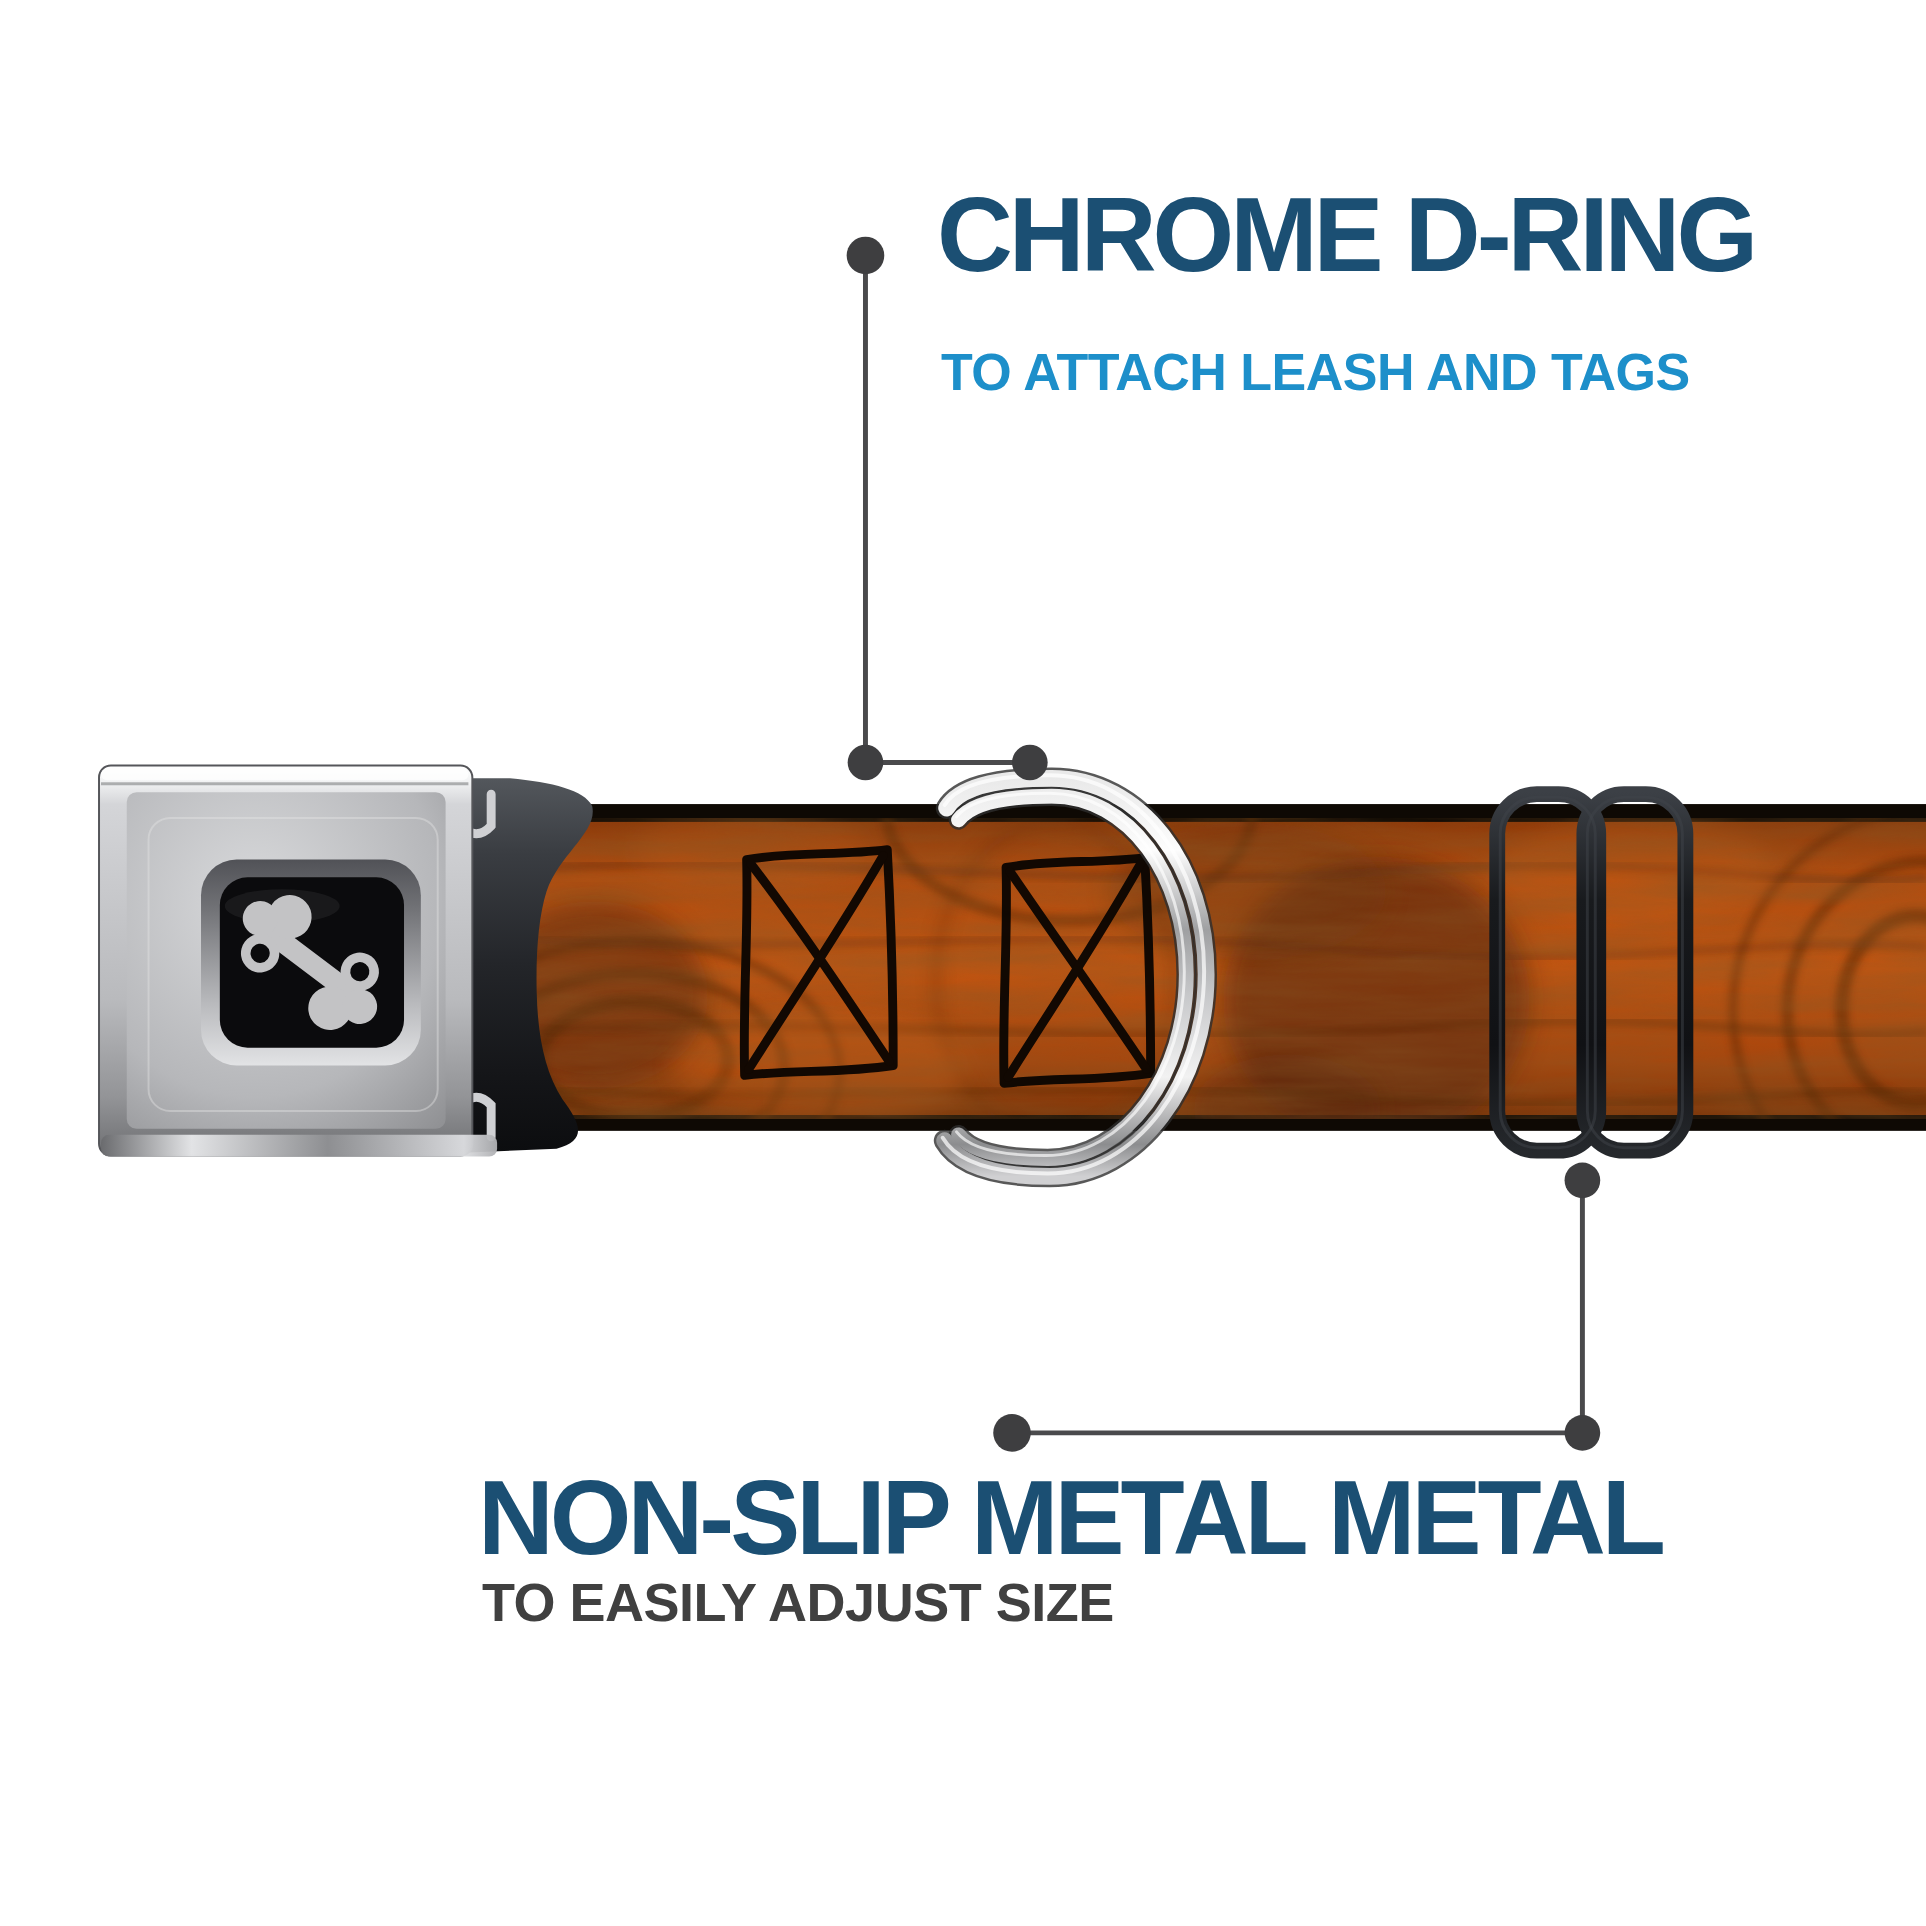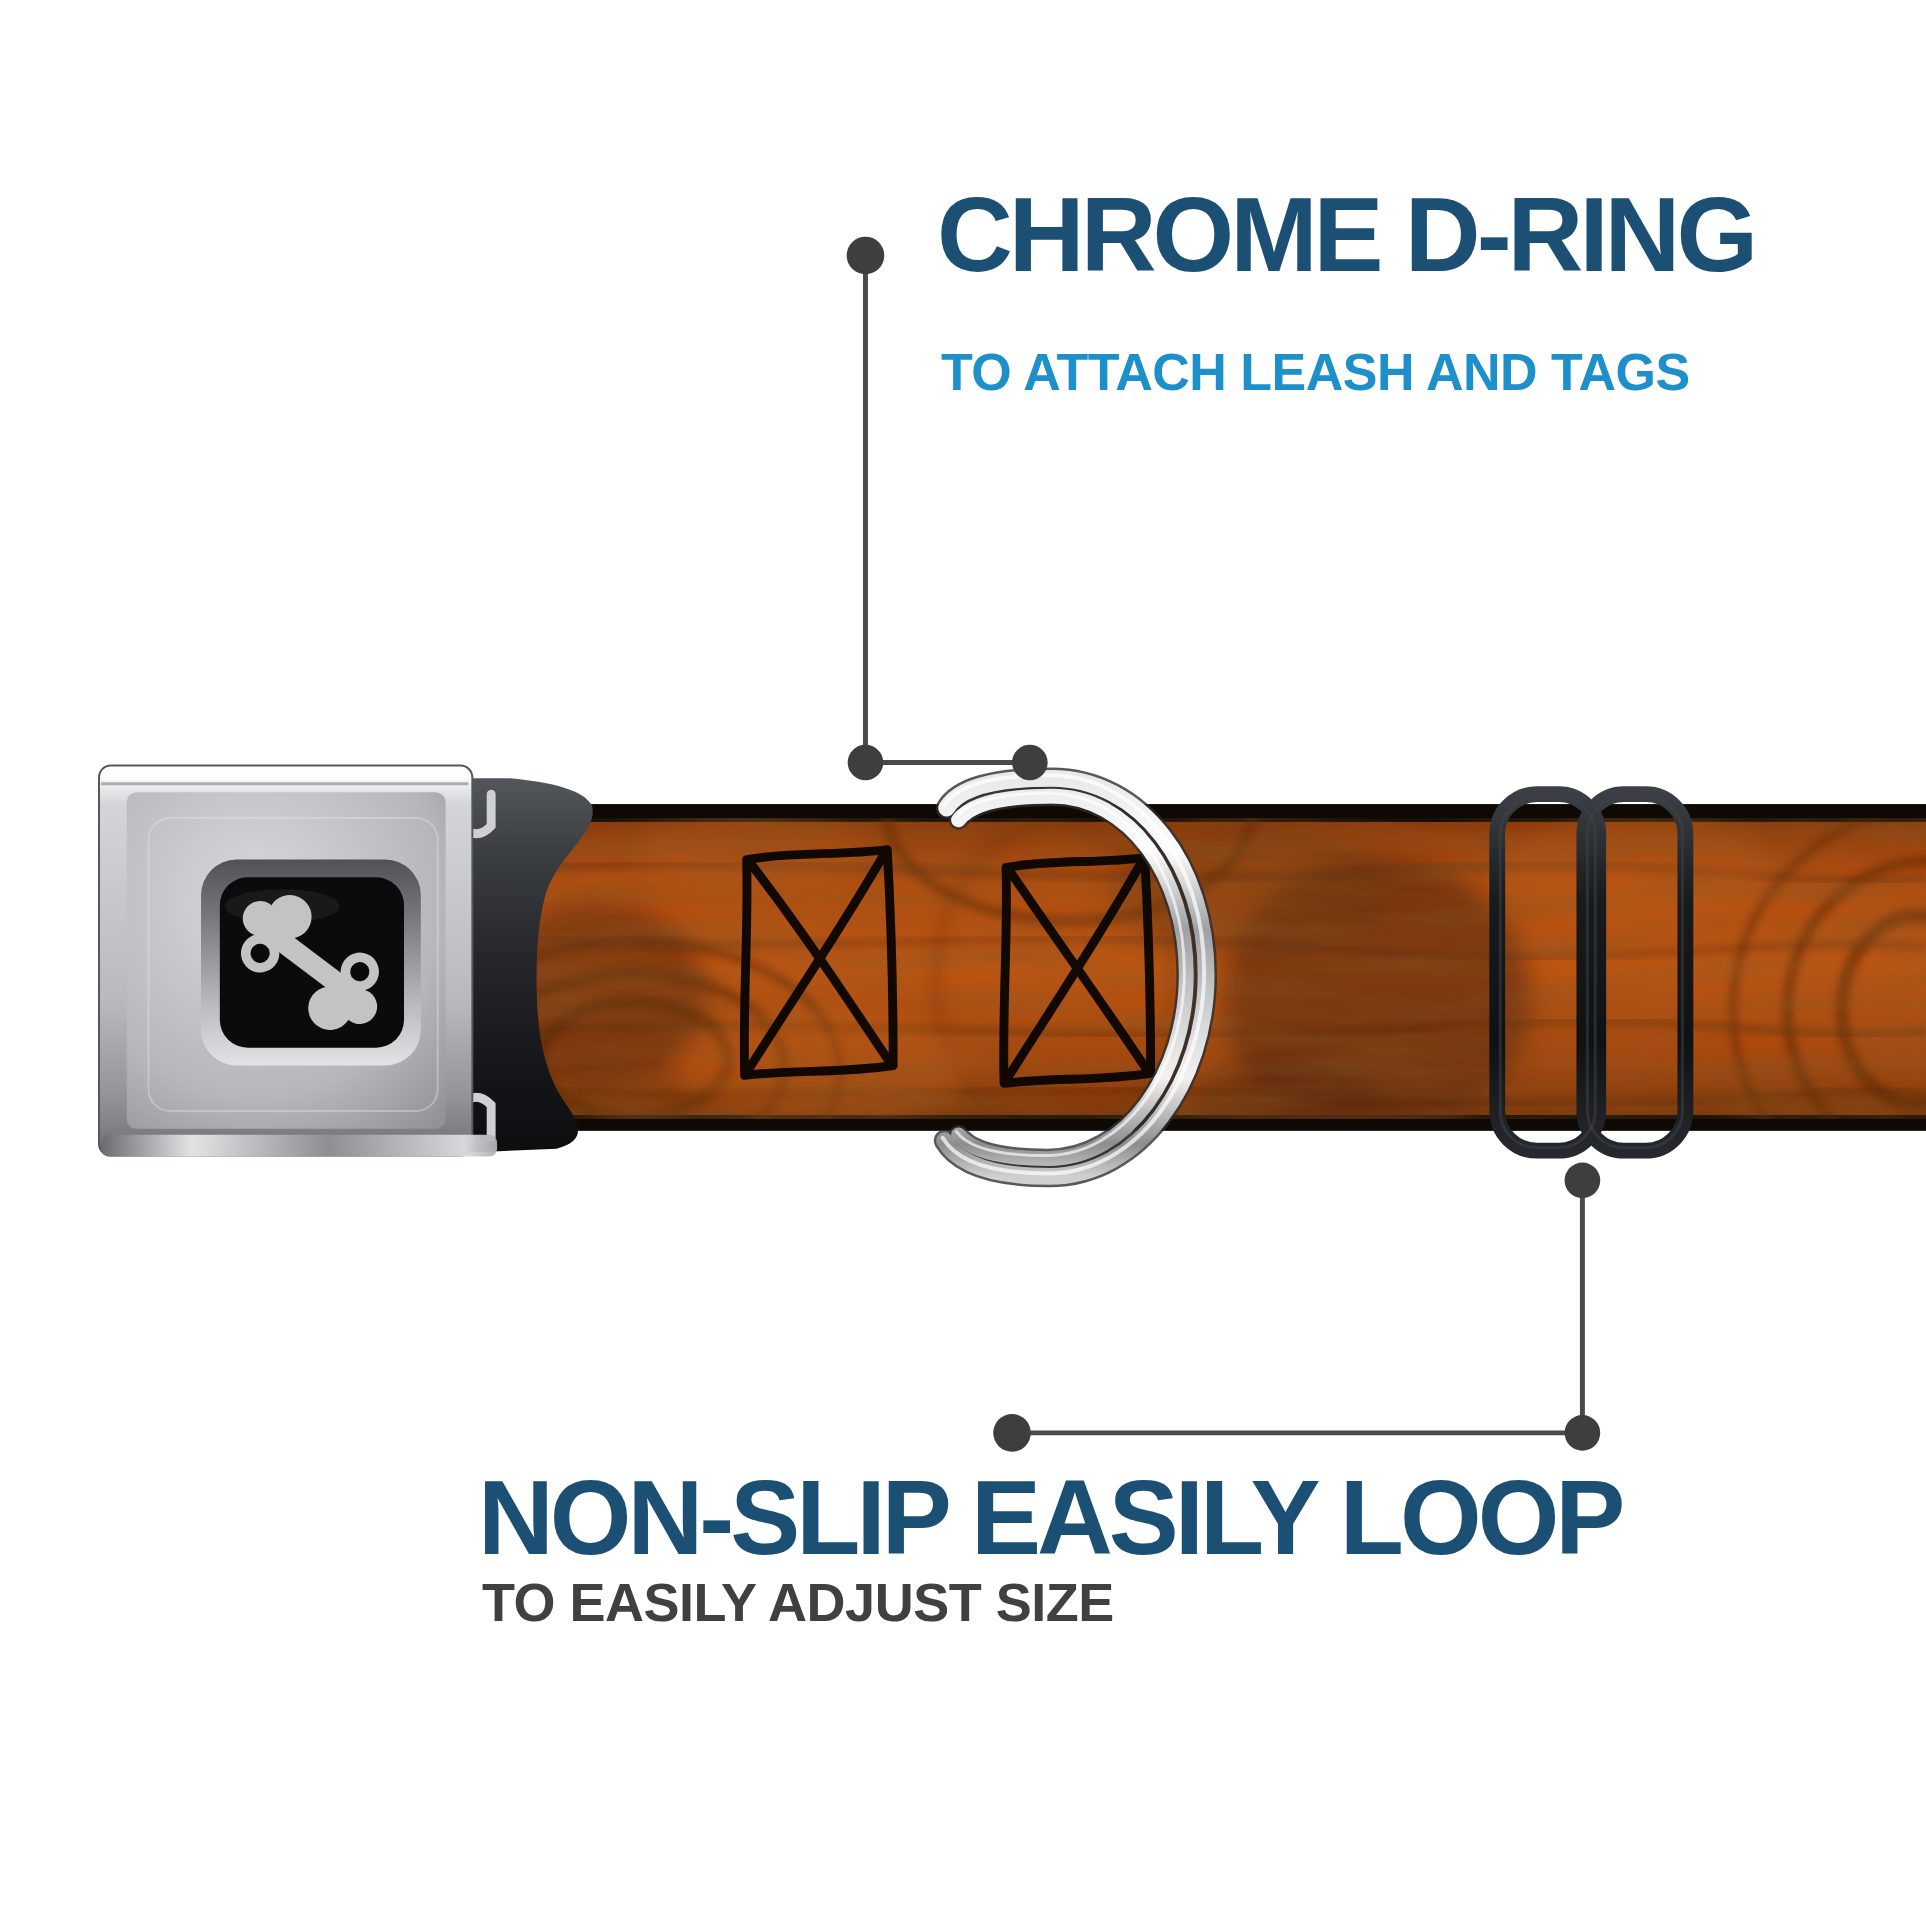--- a/index.html
+++ b/index.html
@@ -204,17 +204,17 @@
     <line x1="1598" y1="1192" x2="1598" y2="1447" stroke-width="5" stroke="#4a4a4c"></line>
     <line x1="1598" y1="1447" x2="1022" y2="1447" stroke-width="5" stroke="#4a4a4c"></line>
     <circle cx="1598" cy="1192" r="18" fill="#3e3e40"></circle>
     <circle cx="1598" cy="1447" r="18" fill="#3e3e40"></circle>
     <circle cx="1022" cy="1447" r="19" fill="#3e3e40"></circle>
   </g>
 </svg>
 
 <div id="top-title" class="title" style="color: rgb(27, 79, 115);">CHROME D-RING</div>
 <div id="top-subtitle" class="subtitle" style="color: rgb(29, 143, 202);">TO ATTACH LEASH AND TAGS</div>
-<div id="bottom-title" class="title" style="color: rgb(27, 79, 115);">NON-SLIP EASILY LOOP</div>
+<div id="bottom-title" class="title" style="color: rgb(27, 79, 115);">NON-SLIP METAL METAL</div>
 <div id="bottom-subtitle" class="subtitle" style="color: #404040;">TO EASILY ADJUST SIZE</div>
 
 </div>
 
 
 </body></html>

